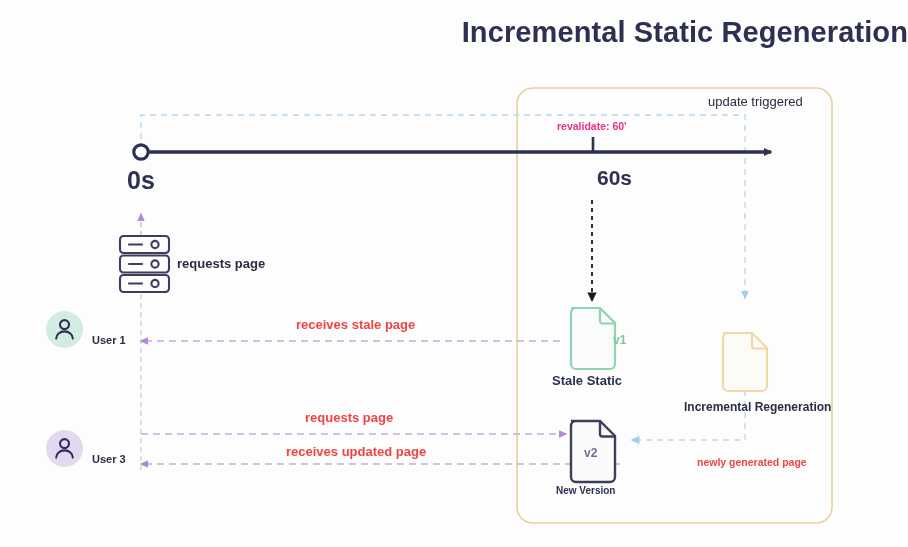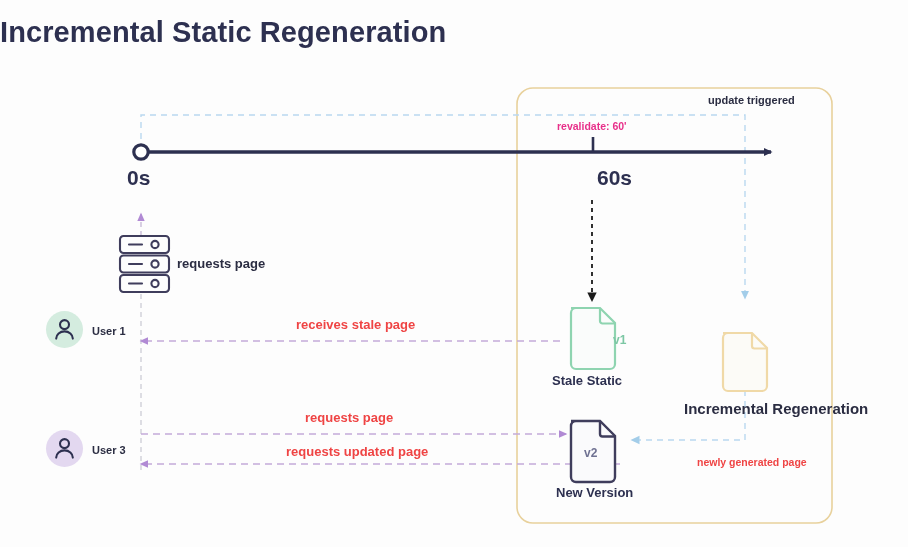--- a/index.html
+++ b/index.html
@@ -30,32 +30,32 @@
     color: #ef4444;
     white-space: nowrap;
   }
 
   
   #title {
     position: absolute;
     top: 16px;
     left: 0;
     width: 908px;
-    text-align: left;
+    text-align: right;
     font-size: 29px;
     font-weight: bold;
     color: #2d3050;
     letter-spacing: 0.1px;
   }
 
   
   #t0-label {
     left: 127px;
     top: 166px;
-    font-size: 21px;
+    font-size: 25px;
     font-weight: bold;
     color: #2d3050;
   }
   #t60-label {
     left: 565px;
     top: 166px;
     font-size: 21px;
     font-weight: bold;
     color: #2d3050;
     margin-left: 32px;
@@ -63,22 +63,22 @@
   #revalidate-label {
     left: 557px;
     top: 120px;
     font-size: 10.5px;
     font-weight: bold;
     color: #e8308a;
   }
   #update-triggered-label {
     left: 708px;
     top: 94px;
-    font-size: 11px;
-    font-weight: bold;
+    font-size: 13px;
+    font-weight: normal;
     color: #2b2d42;
   }
 
   
   #server-icon {
     position: absolute;
     left: 118px;
     top: 234px;
     width: 53px;
     height: 60px;
@@ -97,20 +97,21 @@
     border-radius: 50%;
   }
   #user1-avatar { left: 46px; top: 311px; background: #d4ecdf; }
   #user2-avatar { left: 46px; top: 430px; background: #e3d8f0; }
   .avatar svg { position: absolute; left: 7px; top: 7px; }
   .user-name {
     position: absolute;
     font-size: 11px;
     font-weight: bold;
     color: #2b2d42;
+    margin-top: 9px;
   }
   #user1-name { left: 92px; top: 325px; }
   #user2-name { left: 92px; top: 444px; }
 
   
   #stale-page-label {
     left: 296px; top: 317px;
     font-size: 13px; font-weight: bold;
   }
   #requests-page-2-label {
@@ -126,25 +127,25 @@
     font-size: 10.5px; font-weight: bold;
   }
 
   
   #stale-version-caption {
     left: 552px; top: 373px;
     font-size: 13px; font-weight: bold; color: #2d3050;
   }
   #new-version-caption {
     left: 556px; top: 485px;
-    font-size: 13px; font-weight: bold; color: #2d3050;
+    font-size: 10px; font-weight: bold; color: #2d3050;
   }
   #incremental-regen-caption {
     left: 684px; top: 400px;
-    font-size: 15px; font-weight: bold; color: #2b2d42;
+    font-size: 12px; font-weight: bold; color: #2b2d42;
   }
 
   
   .doc-ver {
     position: absolute;
     font-size: 12px;
     font-weight: bold;
   }
   #v1-text { left: 584px; top: 333px; color: #7cc7a4; margin-left: 29px; }
   #v2-text { left: 584px; top: 446px; color: #6f7192; }
@@ -249,21 +250,21 @@
   <div class="lbl" id="stale-page-label">receives stale page</div>
 
   <div class="avatar" id="user2-avatar">
     <svg width="23" height="23" viewBox="0 0 23 23" xmlns="http://www.w3.org/2000/svg">
       <circle cx="11.5" cy="6.6" r="4.5" fill="none" stroke="#2d3050" stroke-width="2.1"></circle>
       <path d="M3.2,20.6 a8.3,7.2 0 0 1 16.6,0" fill="none" stroke="#2d3050" stroke-width="2.1" stroke-linecap="round"></path>
     </svg>
   </div>
   <div class="user-name" id="user2-name">User 3</div>
   <div class="lbl" id="requests-page-2-label">requests page</div>
-  <div class="lbl" id="updated-page-label">requests updated page</div>
+  <div class="lbl" id="updated-page-label">receives updated page</div>
 
   <div class="doc-ver" id="v1-text">v1</div>
   <div class="lbl" id="stale-version-caption">Stale Static</div>
 
   <div class="doc-ver" id="v2-text">v2</div>
   <div class="lbl" id="new-version-caption">New Version</div>
 
   <div class="lbl" id="incremental-regen-caption">Incremental Regeneration</div>
 
   <div class="lbl" id="newly-generated-label">newly generated page</div>

